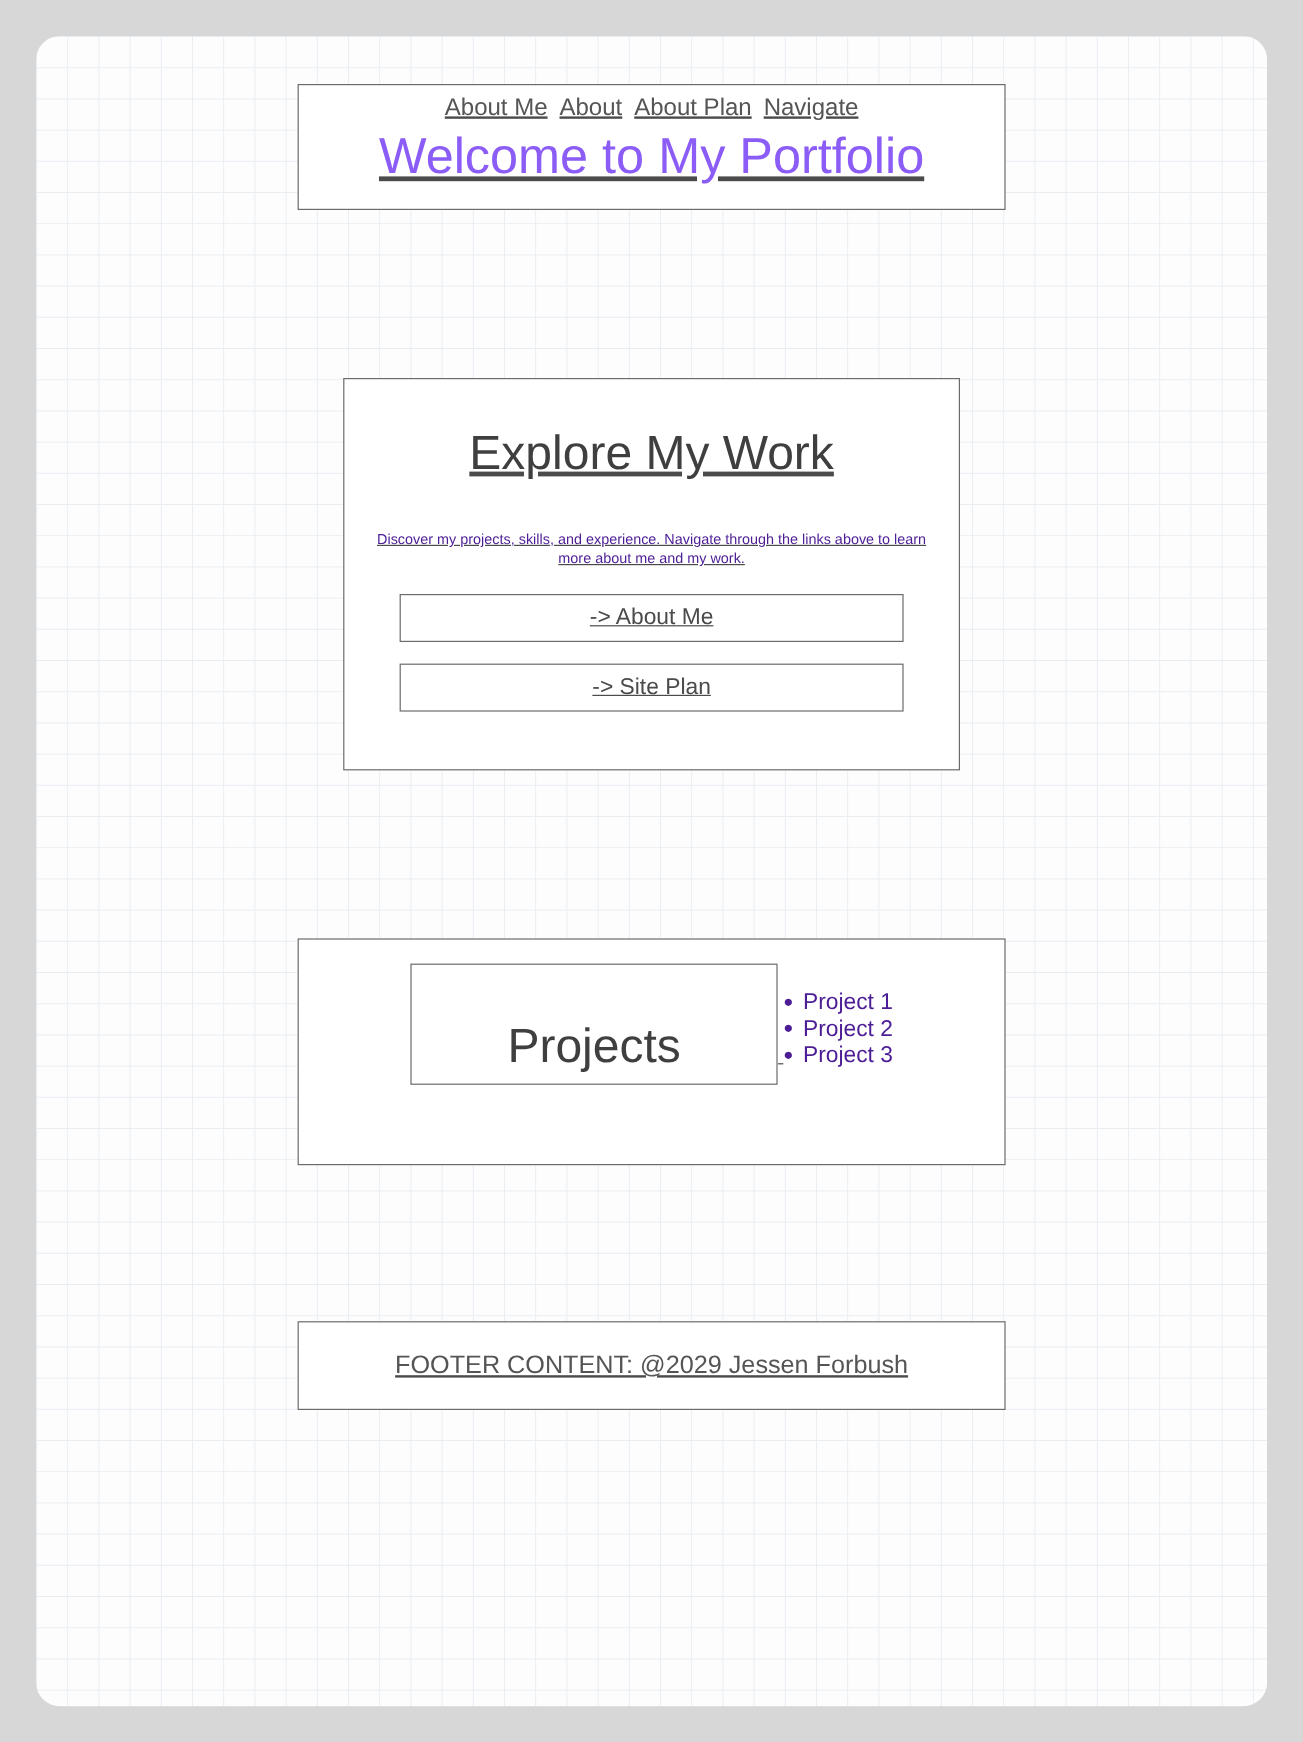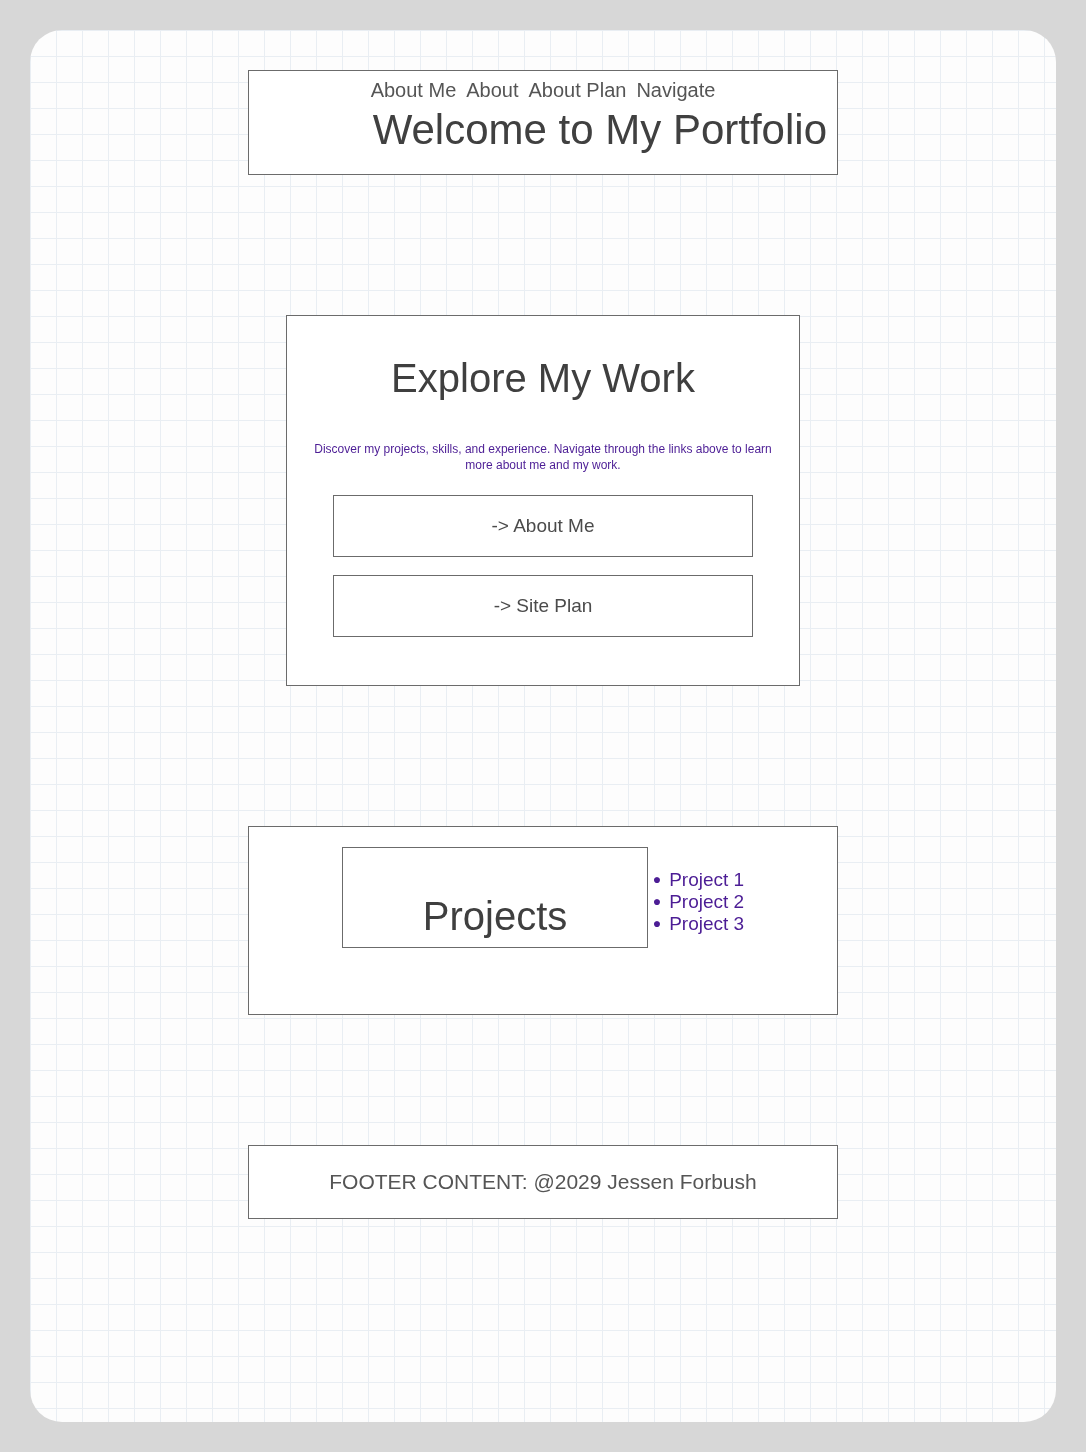--- a/index.html
+++ b/index.html
@@ -7,28 +7,29 @@
   body {
     background: #d7d7d7;
     font-family: Arial, Helvetica, sans-serif;
     color: #4b4b4b;
     padding: 30px;
   }
   .page {
     width: 100%;
     height: 100%;
     background: #fdfdfd;
-    border-radius: 32px;
+    border-radius: 20px;
     padding: 40px 55px;
     position: relative;
     background-image:
       linear-gradient(#e9eef3 1px, transparent 1px),
       linear-gradient(90deg, #e9eef3 1px, transparent 1px);
     background-size: 26px 26px;
     background-position: 0 0;
+    text-decoration: underline;
   }
   .block {
     background: #ffffff;
     border: 1.5px solid #6b6b6b;
     margin: 0 auto;
   }
   .header-block {
     width: 590px;
     margin-top: 0;
     padding: 8px 10px 20px 10px;
@@ -38,23 +39,22 @@
     display: flex;
     justify-content: center;
     gap: 10px;
     font-size: 20px;
     color: #555;
   }
   .nav span { cursor: pointer; }
   .title {
     font-size: 42px;
     font-weight: 400;
-    color: #404040;
+    color: #8b5cf6;
     margin-top: 4px;
-    text-align: right;
   }
   .explore-block {
     width: 514px;
     margin-top: 140px;
     padding: 30px 20px 30px 20px;
     text-align: center;
   }
   .explore-title {
     font-size: 40px;
     font-weight: 400;
@@ -70,21 +70,21 @@
     padding: 0 4px;
   }
   .btn {
     display: block;
     width: 420px;
     margin: 0 auto 18px auto;
     border: 1.5px solid #6b6b6b;
     background: #fff;
     font-size: 19px;
     color: #4b4b4b;
-    padding: 19px 0;
+    padding: 8px 0;
     cursor: pointer;
     font-family: inherit;
   }
   .projects-block {
     width: 590px;
     margin-top: 140px;
     padding: 20px 20px 60px 20px;
     text-align: center;
   }
   .projects-title-box {

